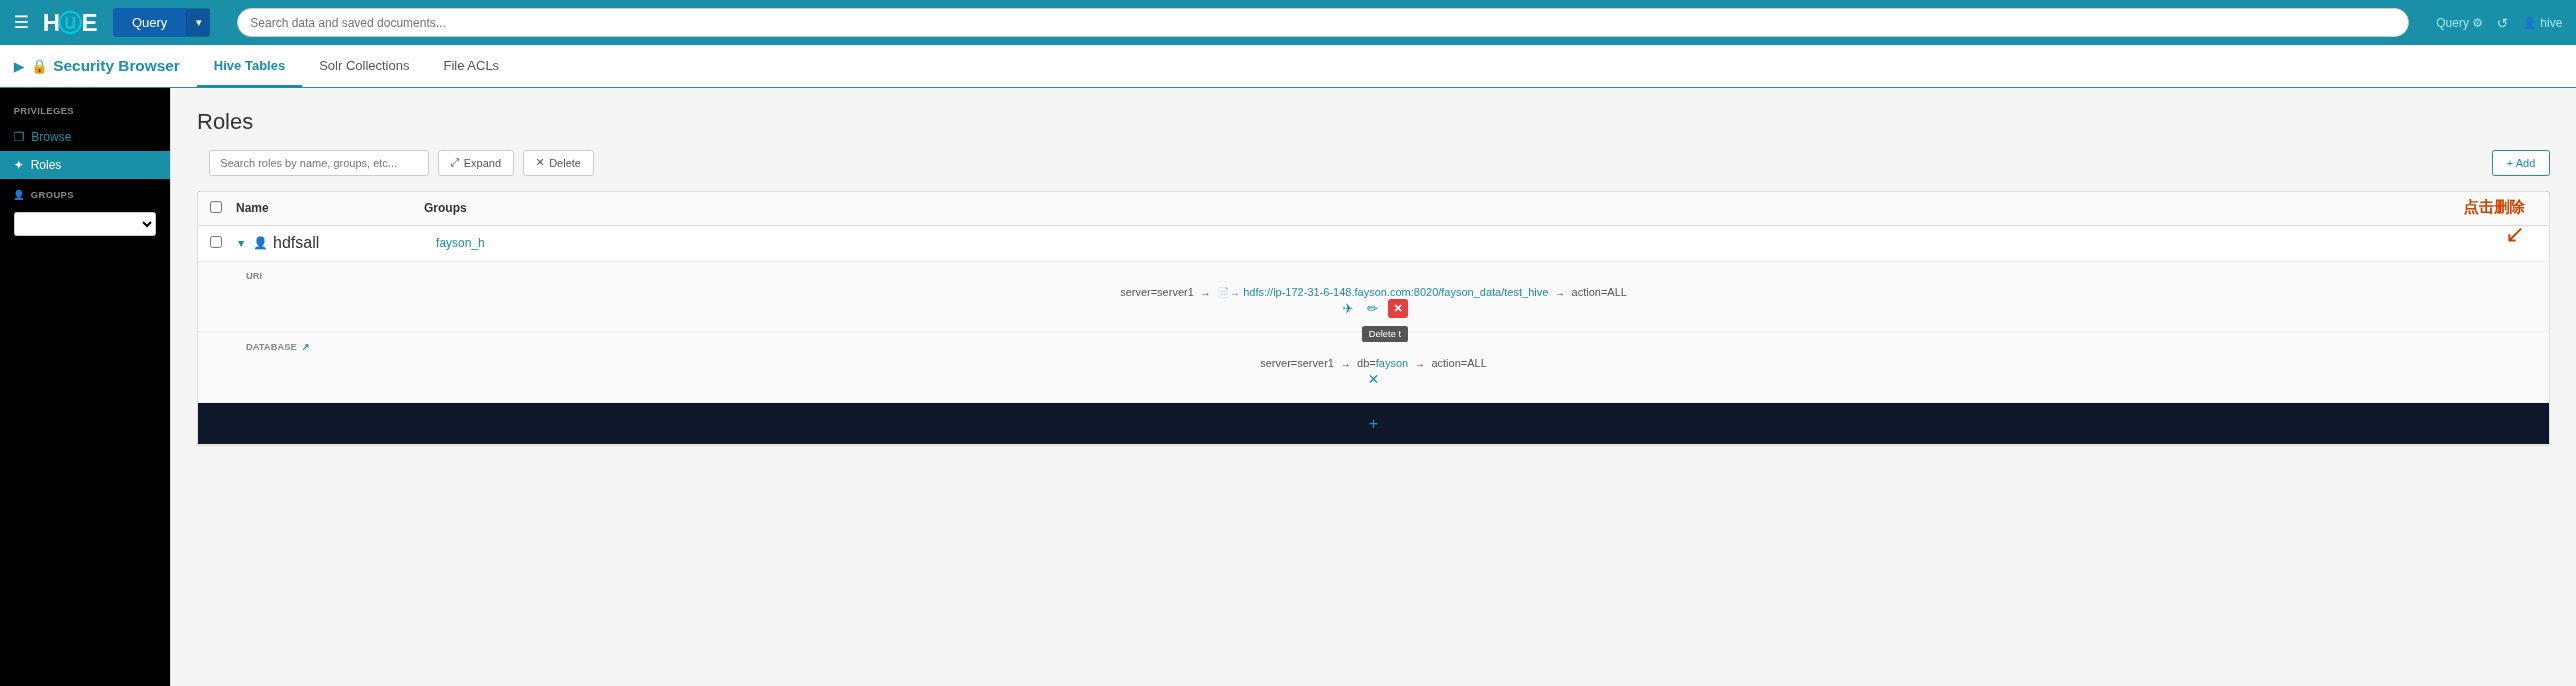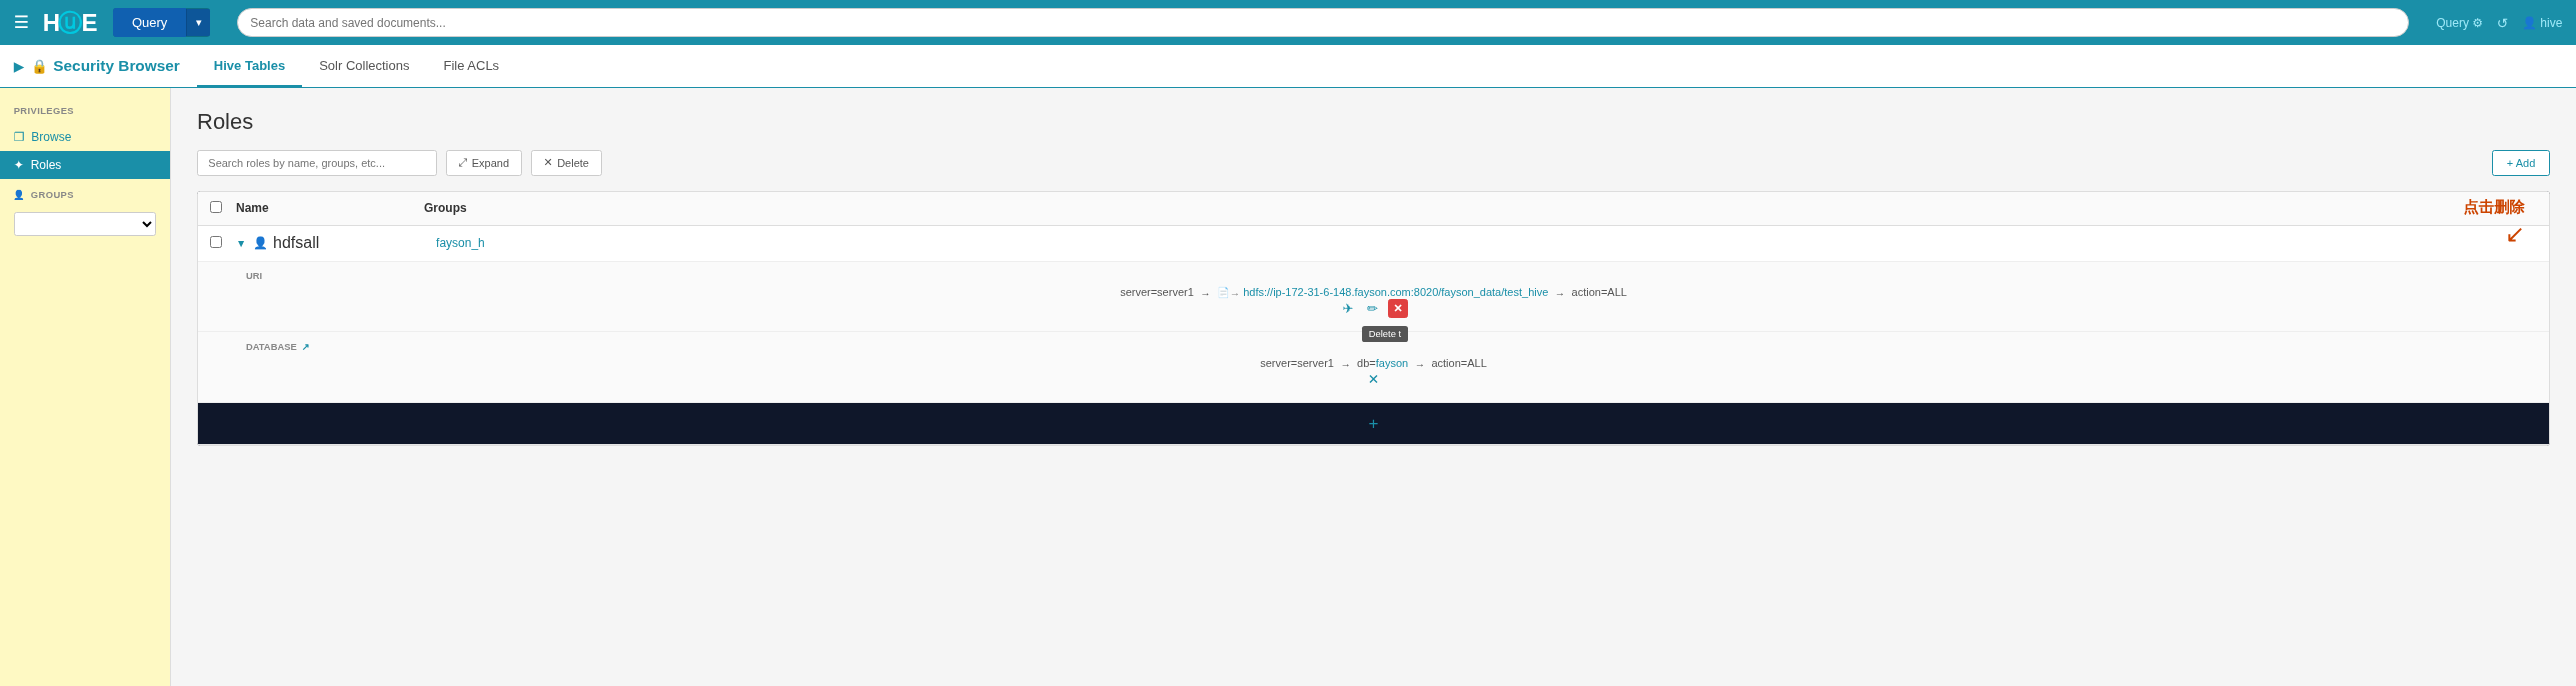--- a/index.html
+++ b/index.html
@@ -90,21 +90,21 @@
 
     
     .main-layout {
       display: flex;
       min-height: calc(100vh - 87px);
     }
 
     
     .sidebar {
       width: 171px;
-      background: #fef9c3;
+      background: #000000;
       border-right: 0.9px solid #ddd;
       padding: 13.7px 0;
       flex-shrink: 0;
     }
     .sidebar-section-label {
       font-size: 9.4px;
       color: #888;
       font-weight: 700;
       padding: 3.4px 13.7px 6.9px;
       letter-spacing: 0.4px;
@@ -164,22 +164,23 @@
       display: flex;
       align-items: center;
       gap: 8.6px;
       margin-bottom: 15.4px;
     }
     .search-roles-input {
       padding: 6px 10.3px;
       border: 0.9px solid #ccc;
       border-radius: 2.6px;
       font-size: 11px;
-      width: 240px;
-      background: #fff;
+      width: 220px;
+      background: #fff;
+      margin-left: 12px;
     }
     .btn-outline {
       display: flex;
       align-items: center;
       gap: 4.3px;
       padding: 5.1px 12px;
       border: 0.9px solid #ccc;
       background: #fff;
       border-radius: 2.6px;
       font-size: 11px;

